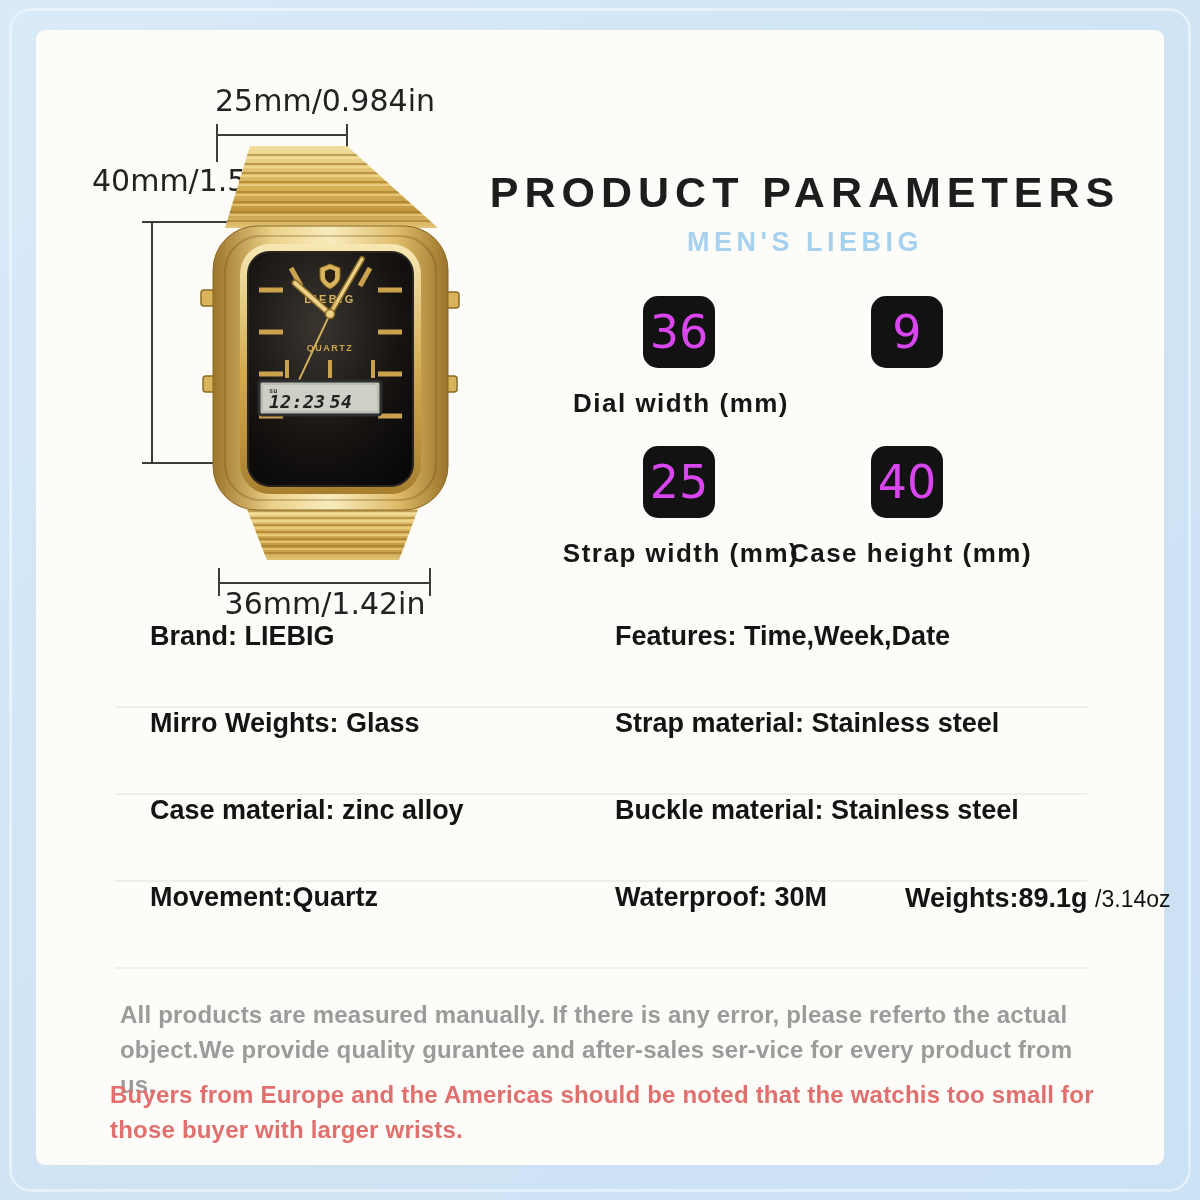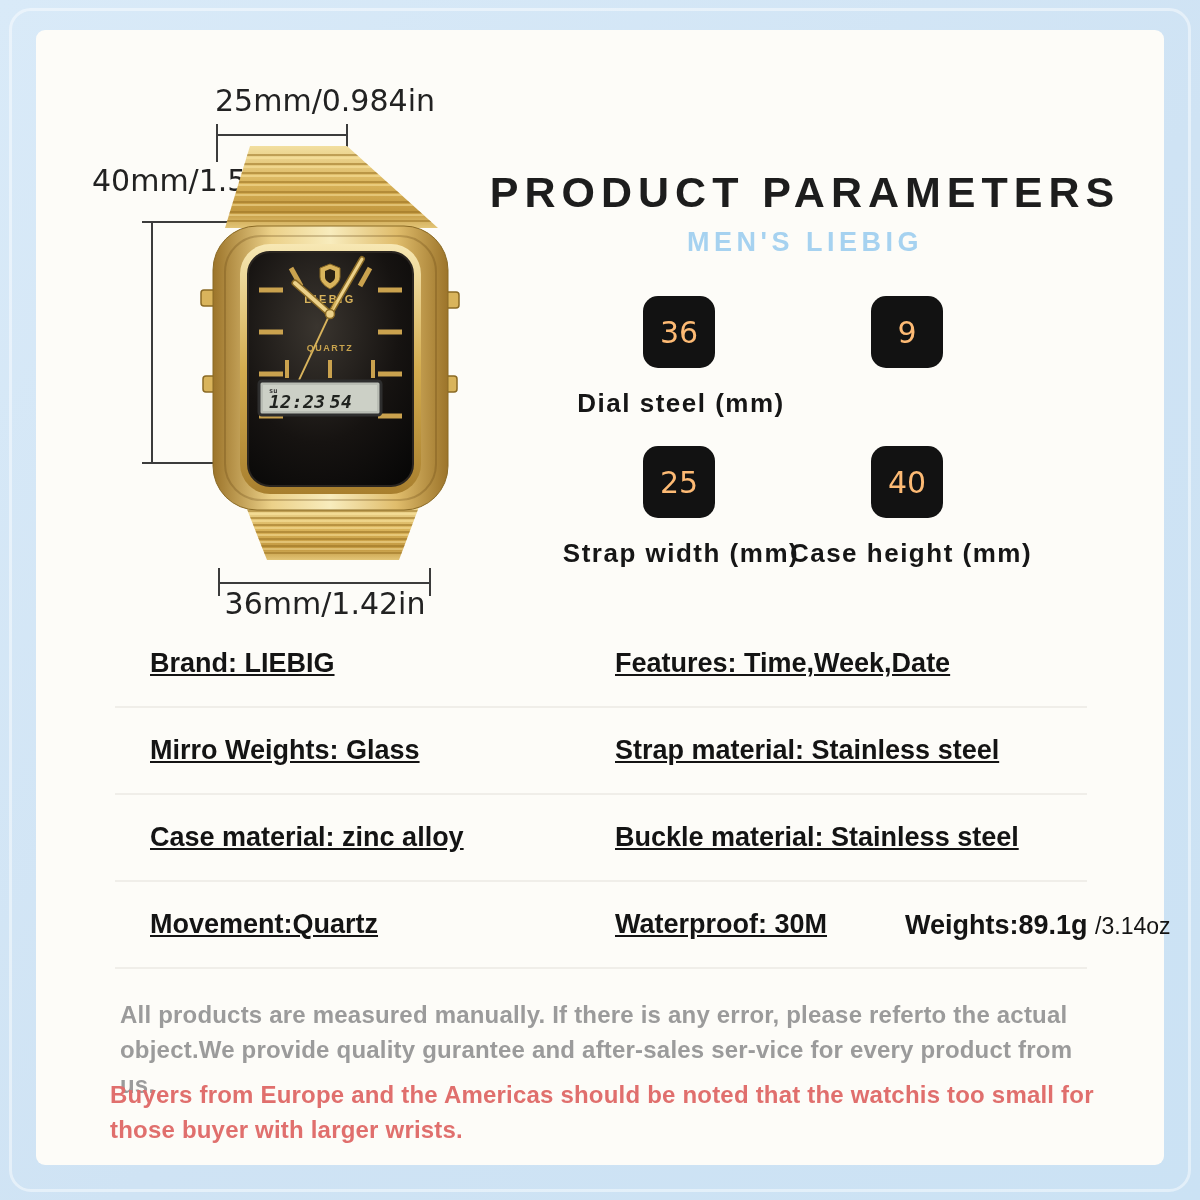--- a/index.html
+++ b/index.html
@@ -23,37 +23,37 @@
   .watch-svg { position:absolute; left:195px; top:140px; }
 
   
   .title { position:absolute; left:430px; top:168px; width:750px; text-align:center;
            font-size:43px; font-weight:bold; letter-spacing:6px; color:#1d1d1d; }
   .subtitle { position:absolute; left:430px; top:227px; width:750px; text-align:center;
               font-size:27px; font-weight:bold; letter-spacing:4.5px; }
 
   
   .tile { position:absolute; width:72px; height:72px; background:#121212; border-radius:15px;
-          color:#fdba74; display:flex; align-items:center; justify-content:center;
-          font-family:"DejaVu Sans", sans-serif; font-size:30px; font-weight:400; }
+          color:#d946ef; display:flex; align-items:center; justify-content:center;
+          font-family:"DejaVu Sans", sans-serif; font-size:46px; font-weight:400; }
   .tile-36 { left:643px; top:296px; }
   .tile-9  { left:871px; top:296px; }
   .tile-25 { left:643px; top:446px; }
   .tile-40 { left:871px; top:446px; }
   .tile-label { position:absolute; width:320px; text-align:center; font-size:26px;
                 font-weight:bold; letter-spacing:1.5px; color:#161616; }
   .lbl-dialwidth { left:521px; top:388px; }
   .lbl-dialthick { left:747px; top:388px; }
   .lbl-strapwidth{ left:521px; top:538px; }
   .lbl-caseheight{ left:751px; top:538px; }
 
   
   .spec-table { position:absolute; left:115px; top:621px; width:972px; }
-  .spec-row { display:flex; align-items:center; height:87px; border-bottom:2px solid #f0eee9;
-              font-size:27px; font-weight:bold; color:#141414; position:relative;text-decoration:underline; }
+  .spec-row { display:flex; align-items:flex-start; height:87px; border-bottom:2px solid #f0eee9;
+              font-size:27px; font-weight:bold; color:#141414; position:relative; }
   .spec-left  { width:500px; padding-left:35px; }
   .spec-right { flex:1; position:relative; }
   .spec-extra { position:absolute; left:290px; top:50%; transform:translateY(-50%); white-space:nowrap; }
   .spec-extra .oz { font-weight:400; font-size:23px; }
 
   
   .note-gray { position:absolute; left:120px; top:998px; width:985px; color:#9b9b9b;
                font-size:24px; font-weight:bold; line-height:1.45; letter-spacing:0.2px; }
   .note-red  { position:absolute; left:110px; top:1078px; width:1000px;
                font-size:24px; font-weight:bold; line-height:1.45; letter-spacing:0.2px; }
@@ -211,21 +211,21 @@
     </g>
   </svg>
 
   <div class="title">PRODUCT PARAMETERS</div>
   <div class="subtitle" id="subtitle" style="color: rgb(166, 210, 240);">MEN'S LIEBIG</div>
 
   <div class="tile tile-36">36</div>
   <div class="tile tile-9">9</div>
   <div class="tile tile-25">25</div>
   <div class="tile tile-40">40</div>
-  <div class="tile-label lbl-dialwidth">Dial steel (mm)</div>
+  <div class="tile-label lbl-dialwidth">Dial width (mm)</div>
   <div class="tile-label lbl-strapwidth">Strap width (mm)</div>
   <div class="tile-label lbl-caseheight">Case height  (mm)</div>
 
   <div class="spec-table">
     <div class="spec-row">
       <div class="spec-left">Brand: LIEBIG</div>
       <div class="spec-right">Features: Time,Week,Date</div>
     </div>
     <div class="spec-row">
       <div class="spec-left">Mirro Weights: Glass</div>

